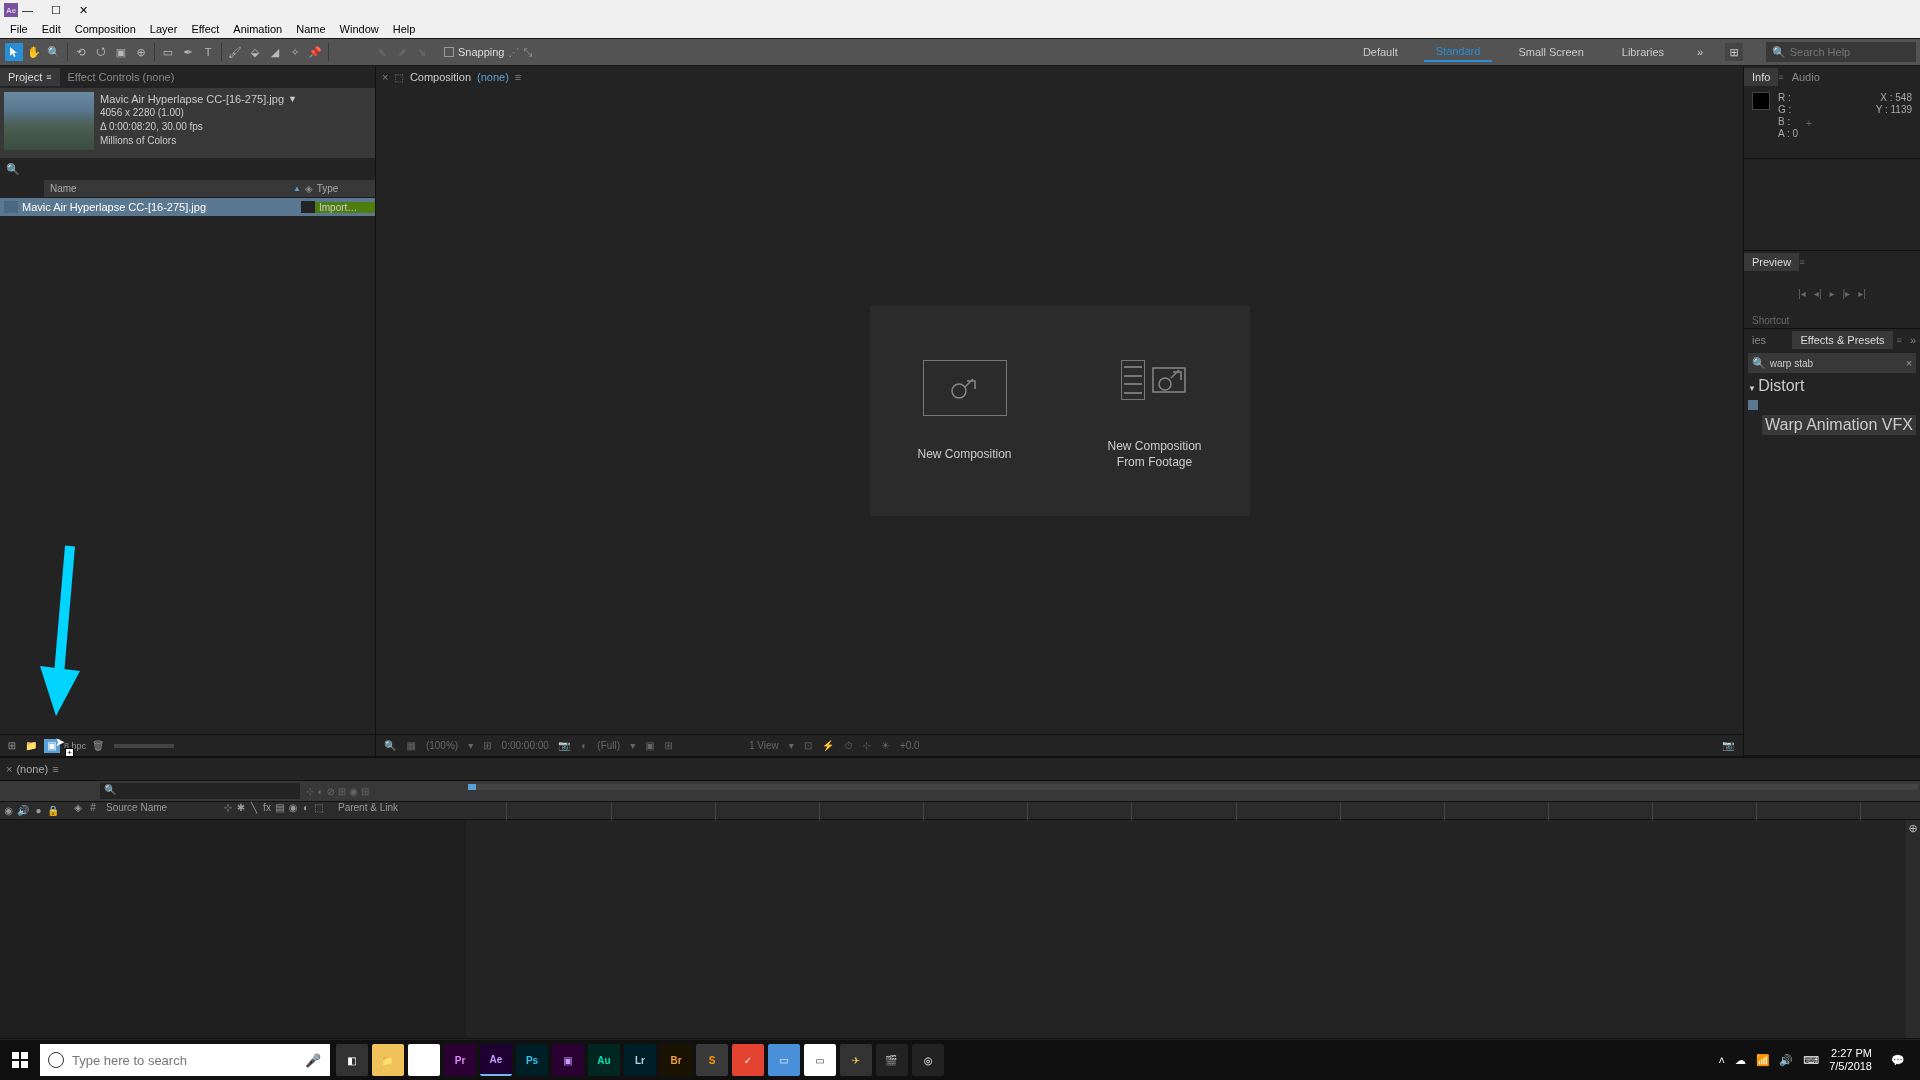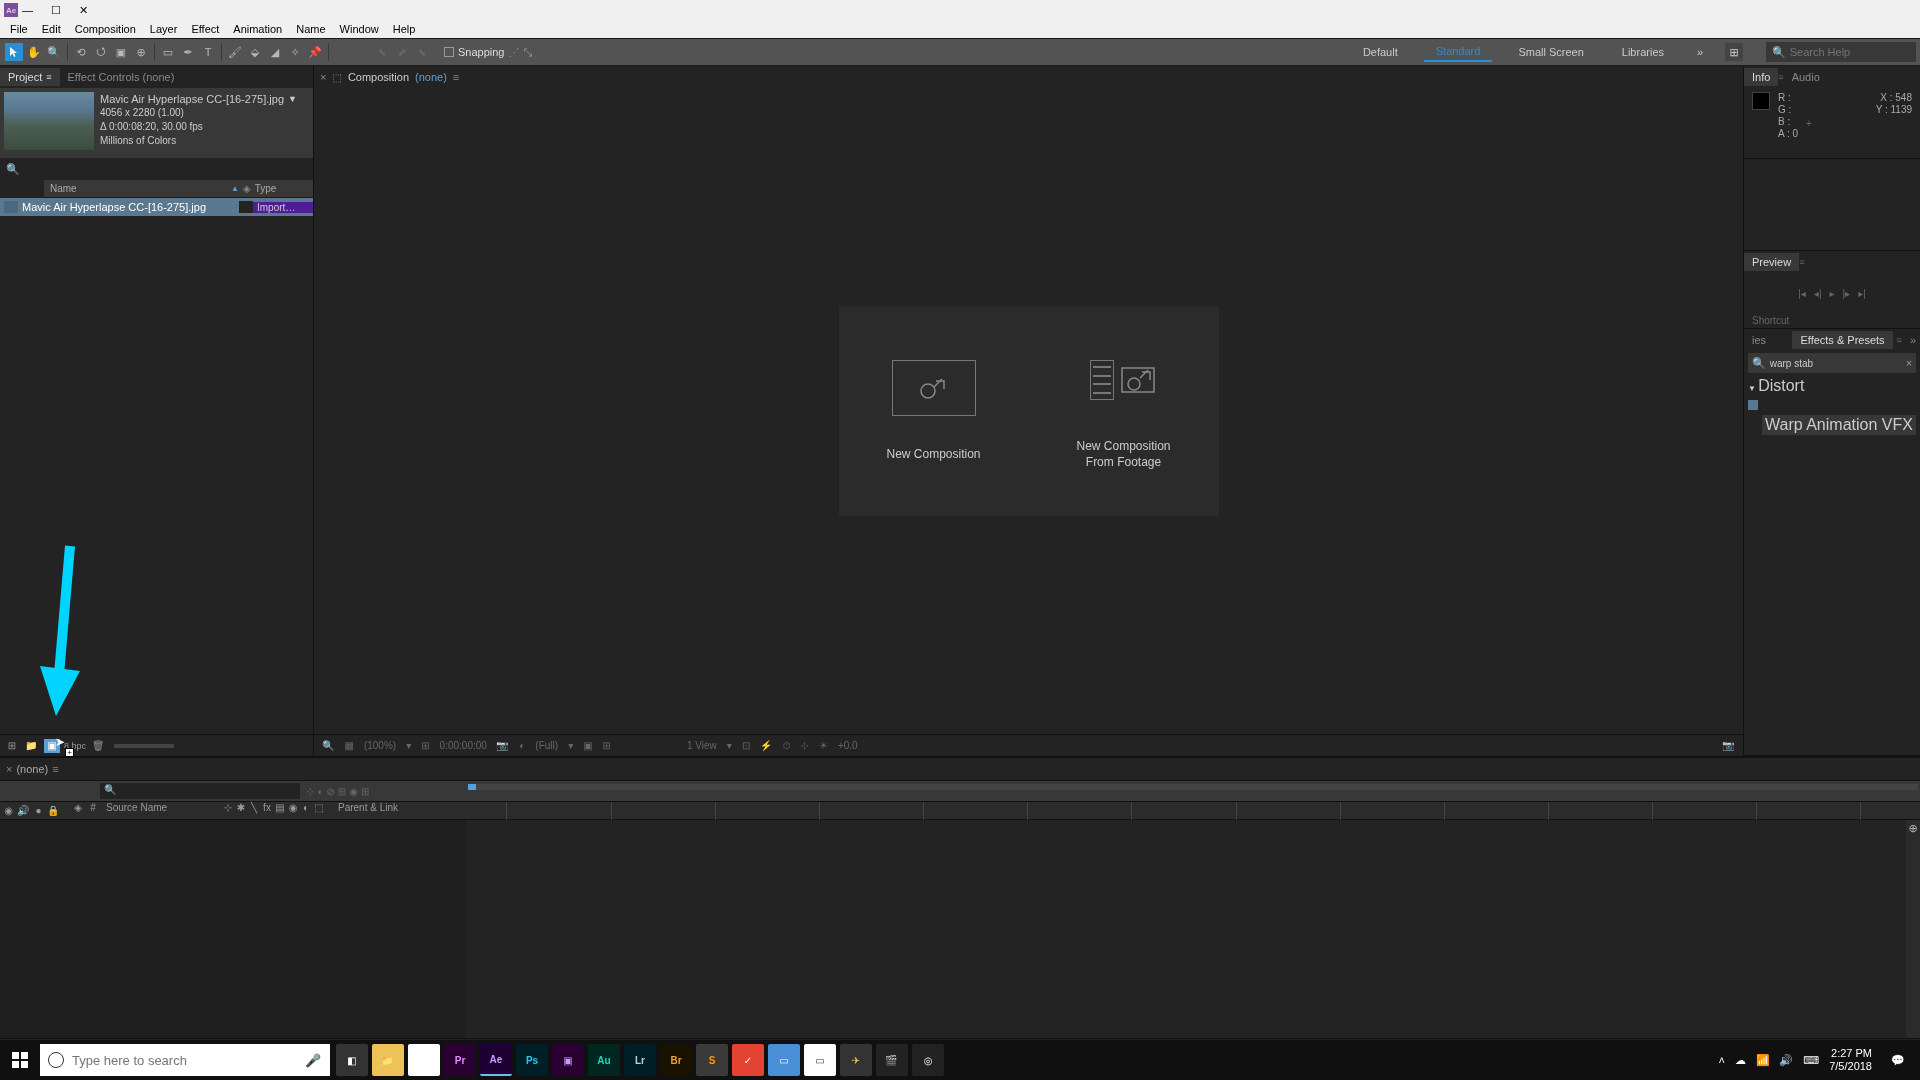--- a/index.html
+++ b/index.html
@@ -26,41 +26,41 @@
 .toolbar .right-side { margin-left: auto; display: flex; align-items: center; gap: 14px; }
 .toolbar .ws-tab { padding: 3px 12px; font-size: 11px; cursor: pointer; color: #ccc; }
 .toolbar .ws-tab.active { color: #288ed6; border-bottom: 2px solid #288ed6; }
 .toolbar .search-help { display: flex; align-items: center; background: #383838; height: 20px; padding: 0 6px; margin-left: 8px; width: 150px; }
 .toolbar .search-help input { background: transparent; border: none; color: #999; font-size: 11px; flex: 1; outline: none; }
 
 
 .main-area { display: flex; height: 690px; }
 
 
-.project-panel { width: 314px; background: #232323; border-right: 1px solid #111; display: flex; flex-direction: column; }
+.project-panel { width: 376px; background: #232323; border-right: 1px solid #111; display: flex; flex-direction: column; }
 .panel-tabs { height: 22px; background: #232323; display: flex; align-items: center; font-size: 11px; }
 .panel-tabs .tab { padding: 3px 8px; cursor: pointer; color: #888; display: flex; align-items: center; gap: 4px; }
 .panel-tabs .tab.active { background: #383838; color: #ddd; }
 .panel-tabs .tab .menu-icon { font-size: 9px; }
 .asset-preview { height: 70px; background: #383838; display: flex; padding: 4px; gap: 6px; }
 .asset-thumb { width: 90px; height: 58px; background: linear-gradient(180deg, #6a8aa0 0%, #5a7890 30%, #4a5d50 60%, #3a4d40 100%); }
 .asset-meta { font-size: 10px; color: #ccc; line-height: 14px; }
 .asset-meta .name { font-size: 11px; display: flex; align-items: center; gap: 4px; }
 .asset-meta .drop { font-size: 9px; }
 .project-search { height: 22px; background: #232323; display: flex; align-items: center; padding: 0 6px; }
 .project-search .mag { font-size: 11px; color: #999; }
 .project-list-header { height: 18px; background: #383838; display: flex; align-items: center; font-size: 10px; color: #aaa; border-bottom: 1px solid #1a1a1a; margin-left: 44px; }
 .project-list-header .col-name { flex: 1; padding-left: 6px; }
 .project-list-header .col-other { width: 70px; display:flex; align-items:center; gap:4px; }
 .project-list-header .sort-arrow { color: #5aa0d8; font-size: 8px; margin-right: 4px; }
 .project-list { flex: 1; background: #232323; position: relative; }
 .project-item { height: 18px; display: flex; align-items: center; font-size: 11px; background: #5a7890; color: #fff; }
 .project-item .item-icon { width: 14px; height: 12px; background: #4a6880; margin: 0 4px; }
 .project-item .item-name { flex: 1; padding-right: 4px; overflow: hidden; white-space: nowrap; }
-.project-item .item-type { width: 60px; font-size: 10px; background: #4c1d95; color:#ccc; padding-left:4px;}
+.project-item .item-type { width: 60px; font-size: 10px; background: #4d7c0f; color:#ccc; padding-left:4px;}
 .project-footer { height: 22px; background: #232323; border-top: 1px solid #111; display: flex; align-items: center; padding: 0 4px; gap: 4px; }
 .project-footer .pf-icon { width: 16px; height: 14px; display: flex; align-items: center; justify-content: center; color: #999; cursor: pointer; font-size: 10px; }
 .project-footer .pf-icon.active { background: #5aa0d8; color: #fff; }
 .project-footer .bpc { font-size: 9px; color: #999; }
 .project-footer .slider { width: 60px; height: 4px; background: #444; margin-left: 4px; }
 
 
 .arrow-overlay { position: absolute; left: 30px; bottom: 8px; width: 70px; height: 190px; pointer-events: none; }
 
 

